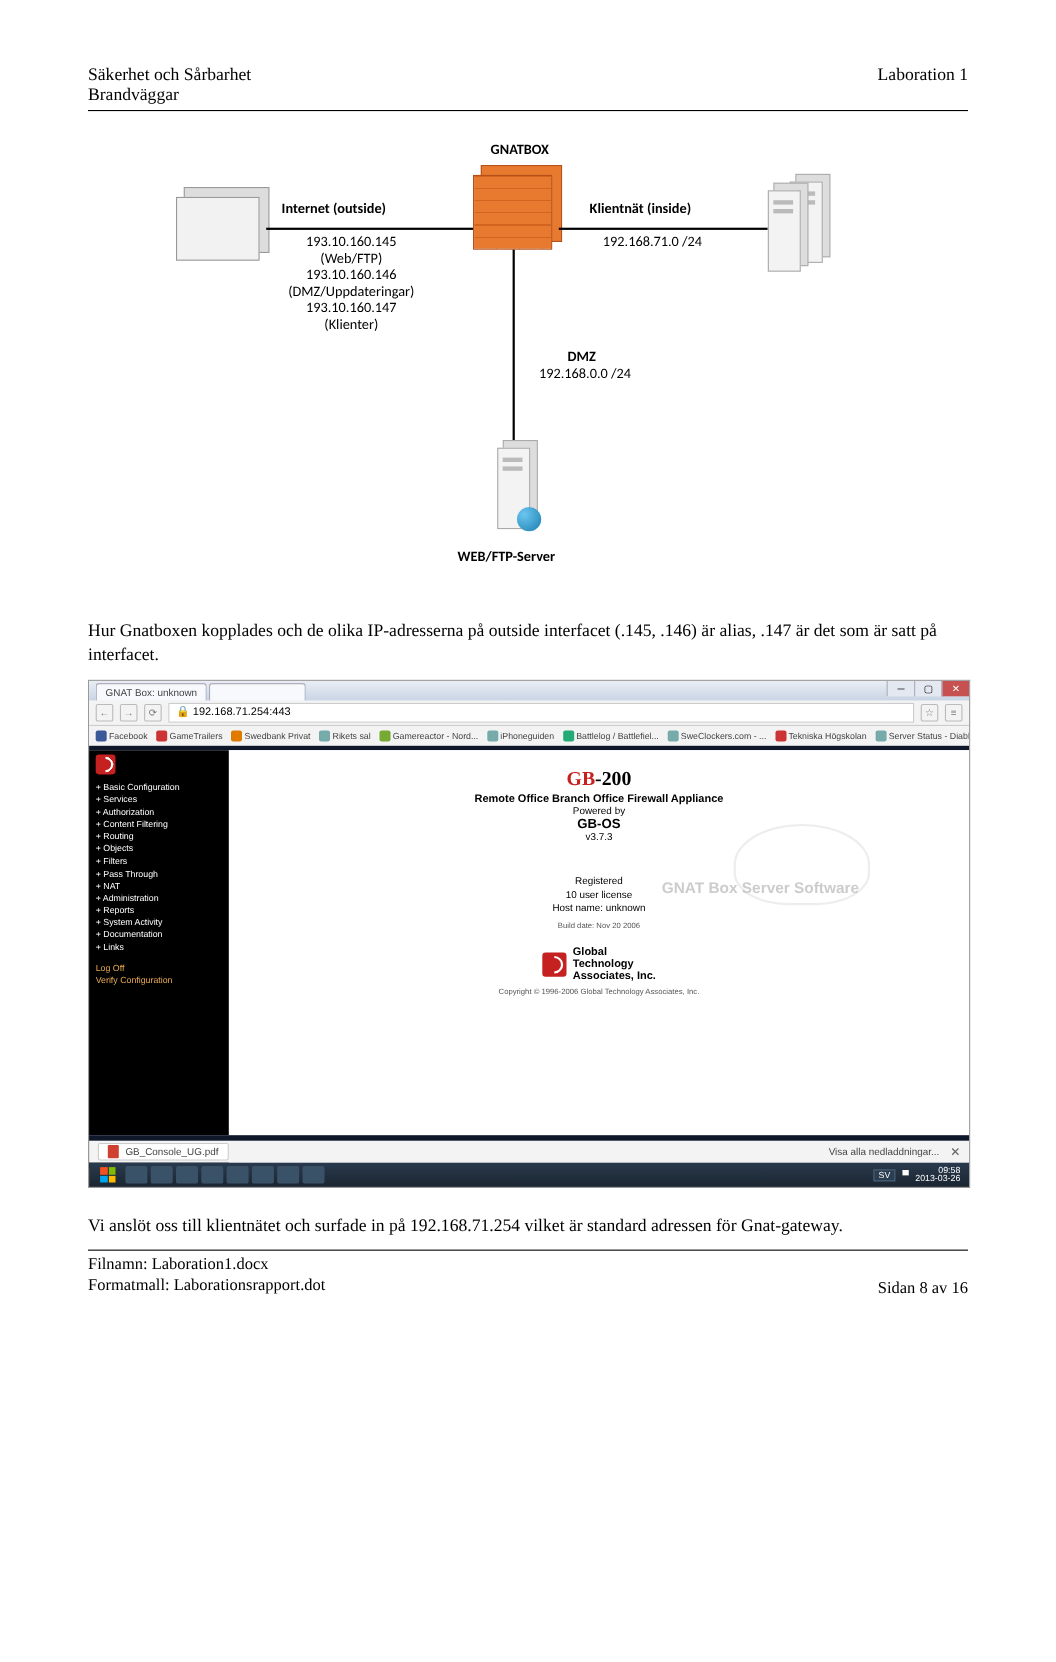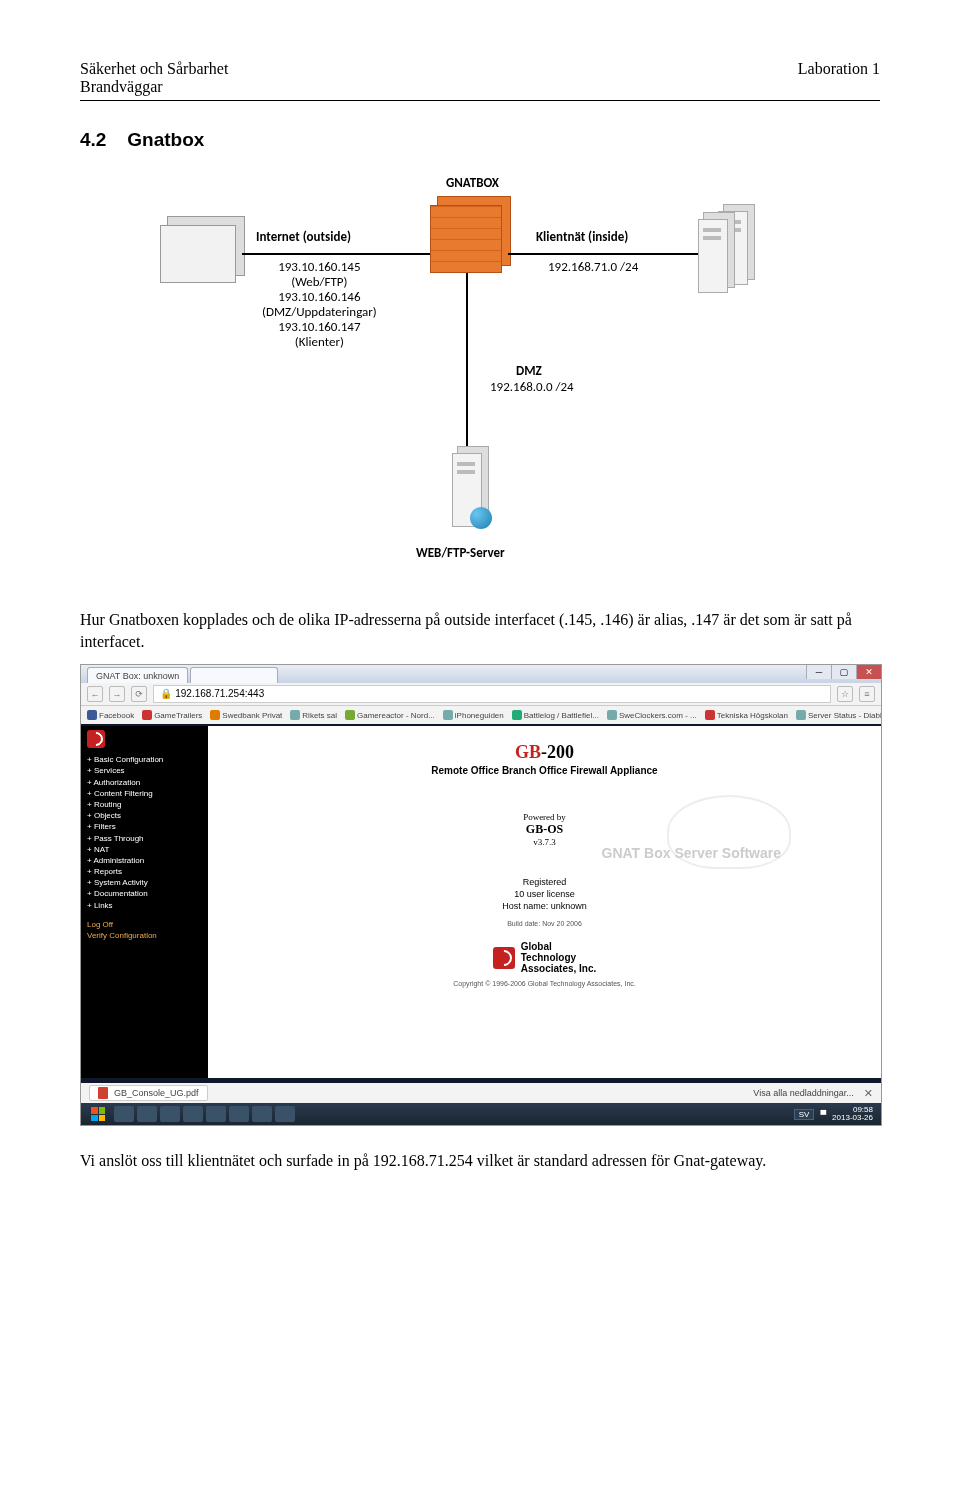--- a/index.html
+++ b/index.html
@@ -174,21 +174,21 @@
     height: 16px;
     border: 1px solid #ccc;
     background: #fff;
     padding: 0 6px;
     font-size: 10px;
     line-height: 16px;
   }
   .bookmarks {
     height: 18px;
     background: #f3f3f3;
-    border-bottom: 2px solid #0f172a;
+    border-bottom: 4px solid #0f172a;
     display: flex;
     align-items: center;
     gap: 8px;
     padding: 0 6px;
     font-size: 8px;
     color: #444;
     overflow: hidden;
   }
   .bm { display: flex; align-items: center; gap: 2px; white-space: nowrap; }
   .bm-ic {
@@ -247,23 +247,22 @@
     font-size: 18px;
   }
   .gb-title .red { color: #c62121; }
   .gb-sub {
     font-family: Arial, sans-serif;
     font-weight: bold;
     font-size: 10px;
     margin-top: 2px;
   }
   .gb-powered {
-    margin-top: 36px;
     text-align: center;
-    font-family: Liberation Serif, serif;
+    font-family: Liberation Sans, sans-serif;
   }
   .gb-powered .p1 { font-size: 9px; }
   .gb-powered .p2 { font-weight: bold; font-size: 12px; }
   .gb-powered .p3 { font-size: 9px; }
   .gb-reg {
     margin-top: 30px;
     text-align: center;
     font-size: 9px;
     line-height: 1.3;
   }
@@ -408,24 +407,20 @@
 
   <div class="header">
     <div>
       <div>Säkerhet och Sårbarhet</div>
       <div>Brandväggar</div>
     </div>
     <div>Laboration 1</div>
   </div>
   <hr class="hr">
 
-  <div class="section-title">
-    <span class="num">4.2</span>
-    <span>Gnatbox</span>
-  </div>
 
   <div class="diagram">
     <div class="dlabel" style="left:286px; top:0;">GNATBOX</div>
 
     <div class="box3d" style="left:0; top:50px;"></div>
 
     <div class="line" style="left:82px; top:78px; width:188px; height:2px;"></div>
 
     <div class="firewall" style="left:270px; top:30px;"></div>
 
@@ -613,14 +608,21 @@
         <div style="text-align:right; line-height:1;">
           <div>09:58</div>
           <div>2013-03-26</div>
         </div>
       </div>
     </div>
   </div>
 
   <div class="body-text">Vi anslöt oss till klientnätet och surfade in på 192.168.71.254 vilket är standard adressen för Gnat-gateway.</div>
 
+  <div class="footer">
+    <div class="footer-left">
+      <div><span>Filnamn:</span> <span>Laboration1.docx</span></div>
+      <div><span>Formatmall:</span> <span>Laborationsrapport.dot</span></div>
+    </div>
+    <div style="align-self:flex-end;">Sidan 8 av 16</div>
+  </div>
 
 </div>
 
 </body></html>

